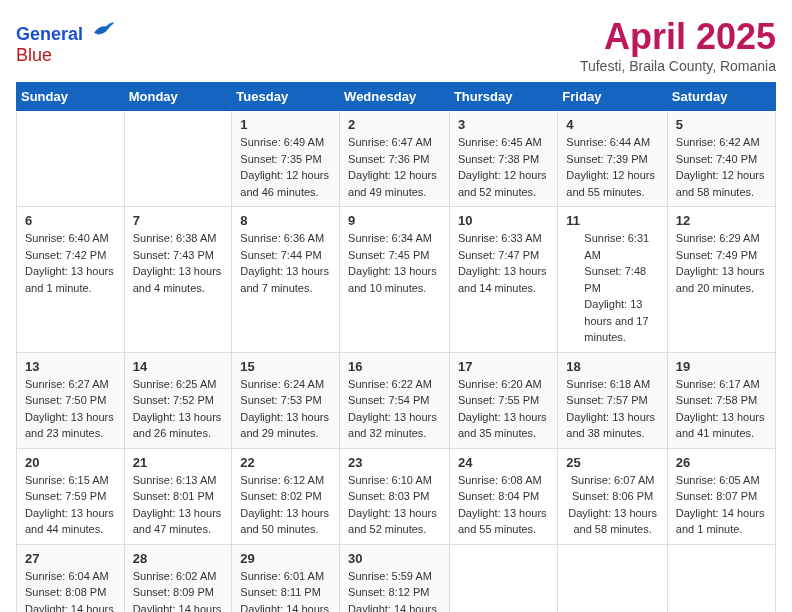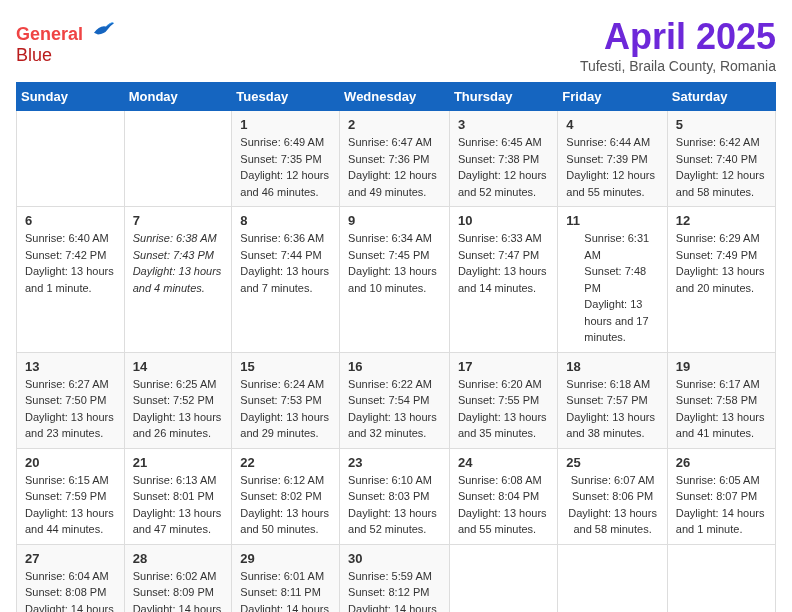--- a/index.html
+++ b/index.html
@@ -16,39 +16,39 @@
       align-items: flex-start;
       margin-bottom: 8px;
     }
     .logo {
       display: flex;
       align-items: center;
     }
     .logo-text-general {
       font-size: 18px;
       font-weight: bold;
-      color: #ef4444;
+      color: #1d4ed8;
     }
     .logo-text-blue {
       font-size: 18px;
       font-weight: normal;
       color: #b91c1c;
     }
     .logo-icon {
       width: 24px;
       height: 24px;
       margin-left: 2px;
     }
     .title-block {
       text-align: right;
     }
     .month-title {
       font-size: 36px;
       font-weight: bold;
-      color: #6d28d9;
+      color: #be185d;
     }
     .subtitle {
       font-size: 14px;
       color: #555;
     }
     table {
       width: 100%;
       border-collapse: collapse;
       border: 1px solid #ccc;
     }
@@ -159,21 +159,21 @@
       </tr>
       <tr>
         <td>
           <span class="day-number">6</span>
           <div class="cell-content" style="white-space: pre-line;">Sunrise: 6:40 AM
 Sunset: 7:42 PM
 Daylight: 13 hours and 1 minute.</div>
         </td>
         <td>
           <span class="day-number">7</span>
-          <div class="cell-content" style="white-space: pre-line; font-style: italic;">Sunrise: 6:38 AM
+          <div class="cell-content" style="white-space: pre-line;">Sunrise: 6:38 AM
 Sunset: 7:43 PM
 Daylight: 13 hours and 4 minutes.</div>
         </td>
         <td>
           <span class="day-number">8</span>
           <div class="cell-content" style="white-space: pre-line;">Sunrise: 6:36 AM
 Sunset: 7:44 PM
 Daylight: 13 hours and 7 minutes.</div>
         </td>
         <td>

